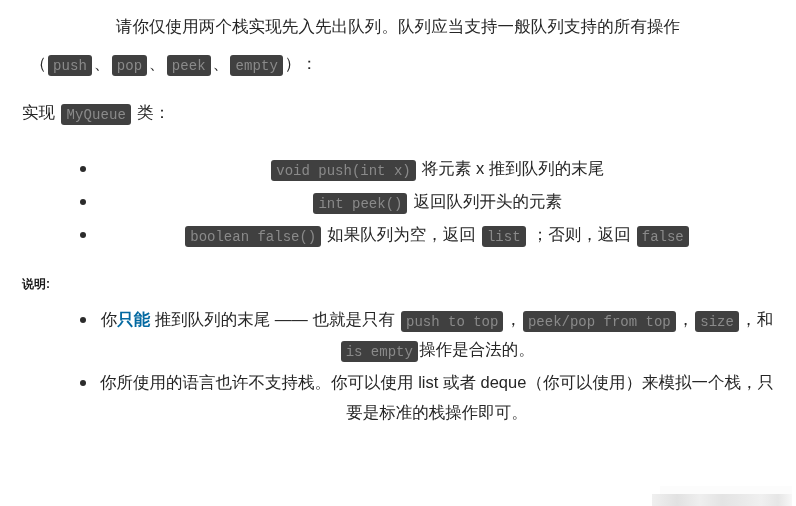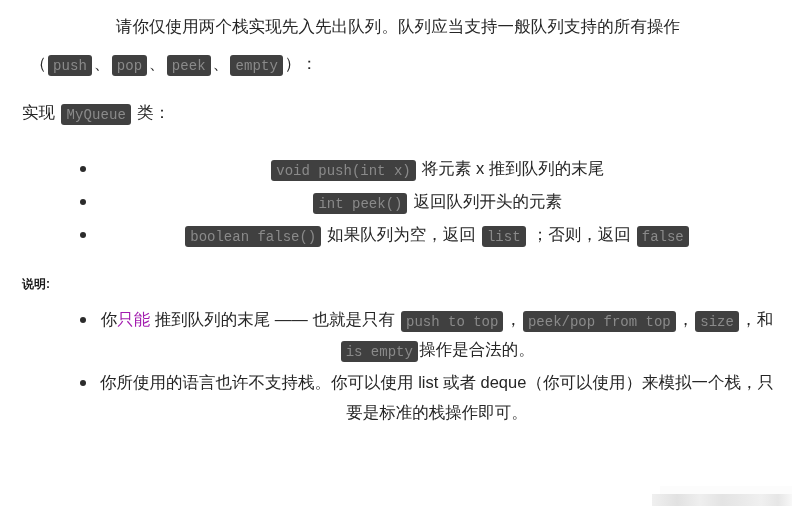--- a/index.html
+++ b/index.html
@@ -78,22 +78,22 @@
     font-weight: bold;
     color: #1a1a1a;
     margin: 20px 0 6px 0;
     line-height: 28px;
   }
   ul.bullets.notes > li {
     line-height: 30px;
     margin-bottom: 3px;
   }
   .strong-inline {
-    font-weight: normal;
-    color: #a21caf;
+    font-weight: bold;
+    color: #0369a1;
   }
   .bottom-artifact {
     position: absolute;
     left: 652px;
     top: 494px;
     width: 140px;
     height: 12px;
     background: linear-gradient(90deg,#efefef 0%, #e0e0e0 18%, #eeeeee 34%,
                 #e2e2e2 50%, #e9e9e9 66%, #efefef 78%, #e5e5e5 90%, #f7f7f7 100%);
     opacity: 0.95;

